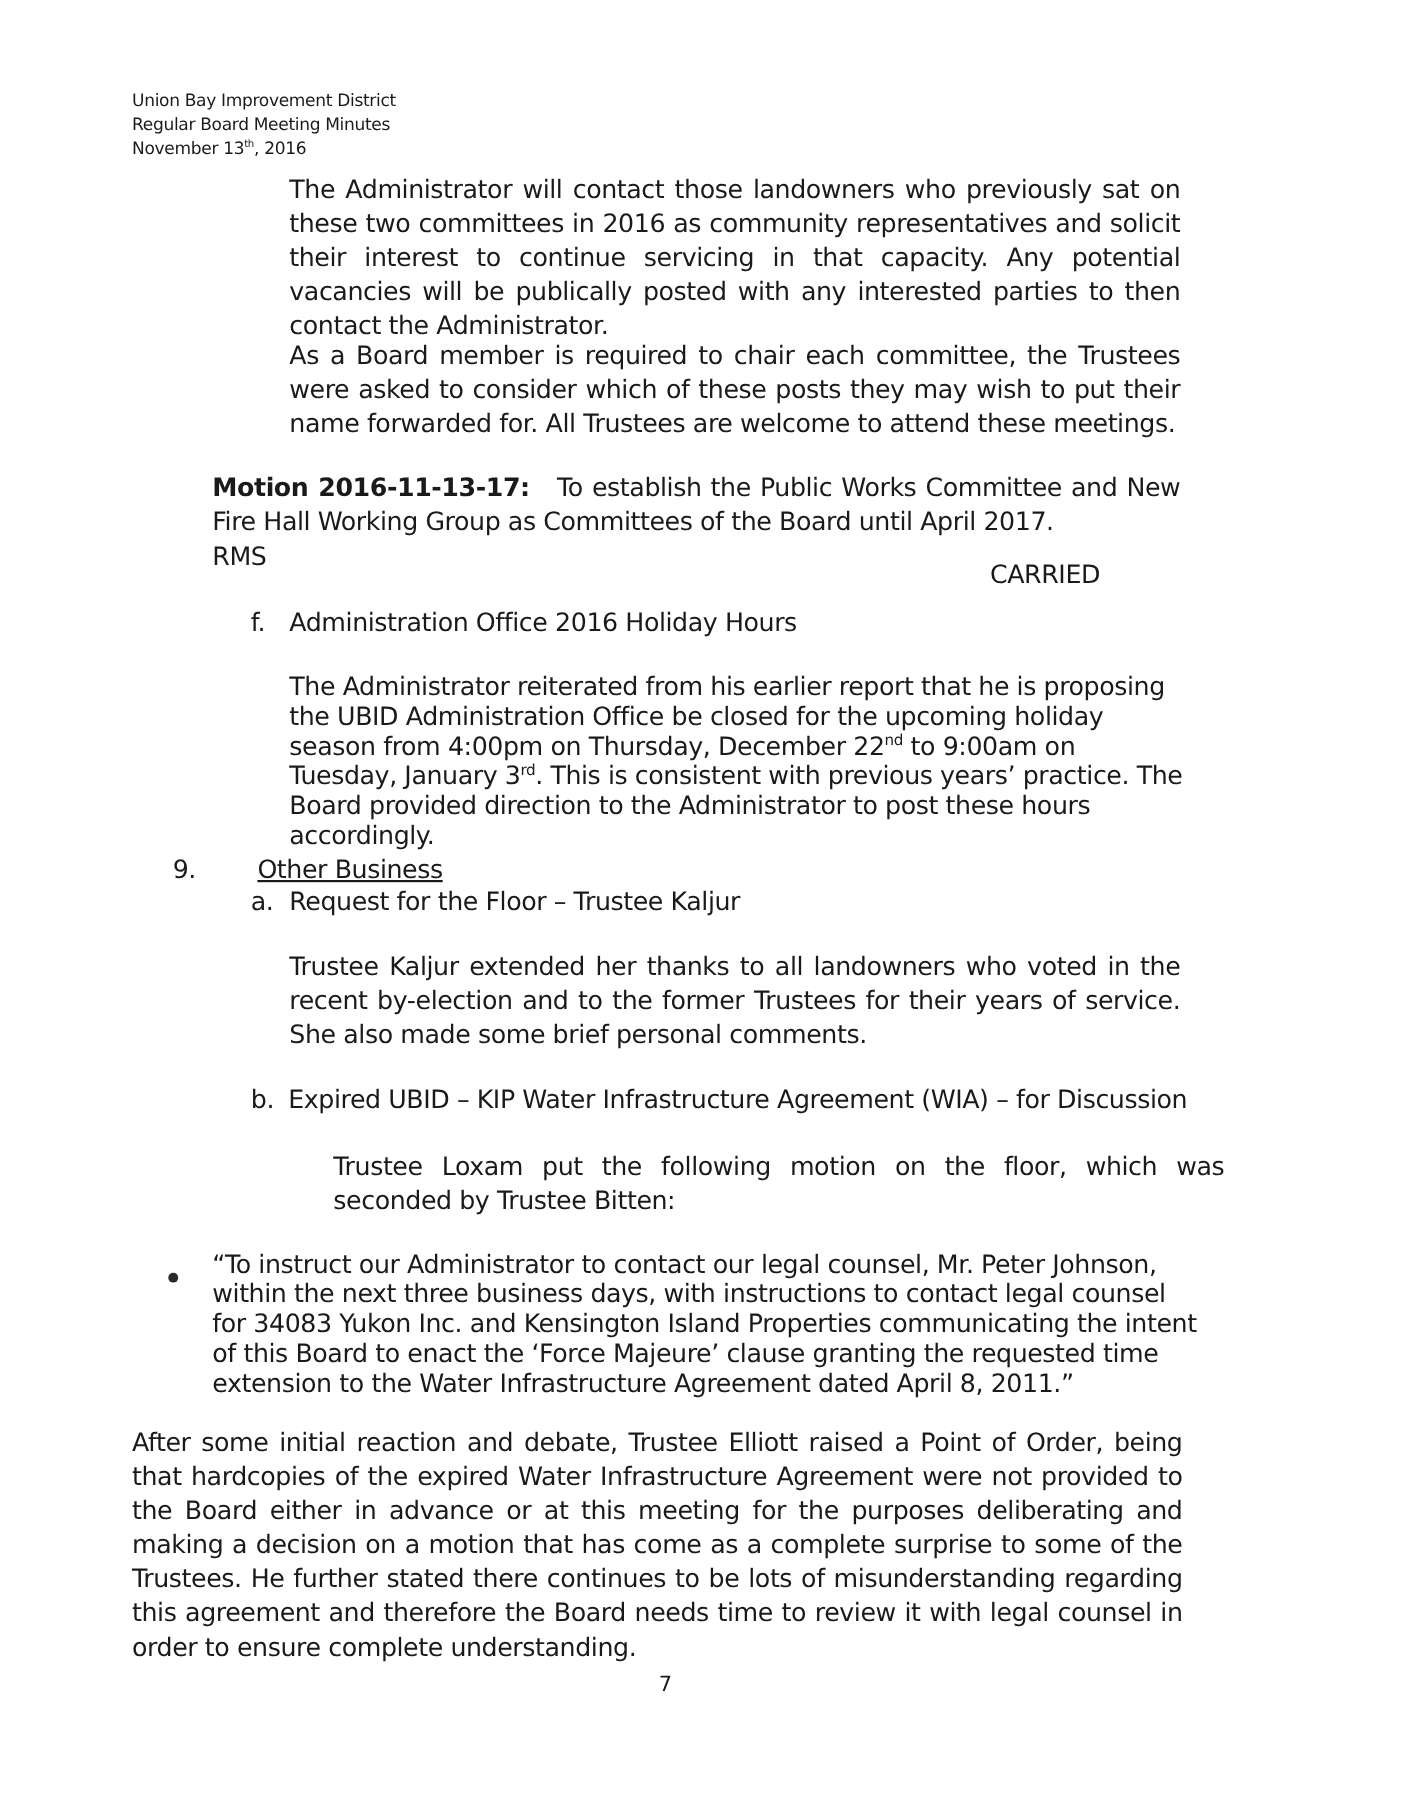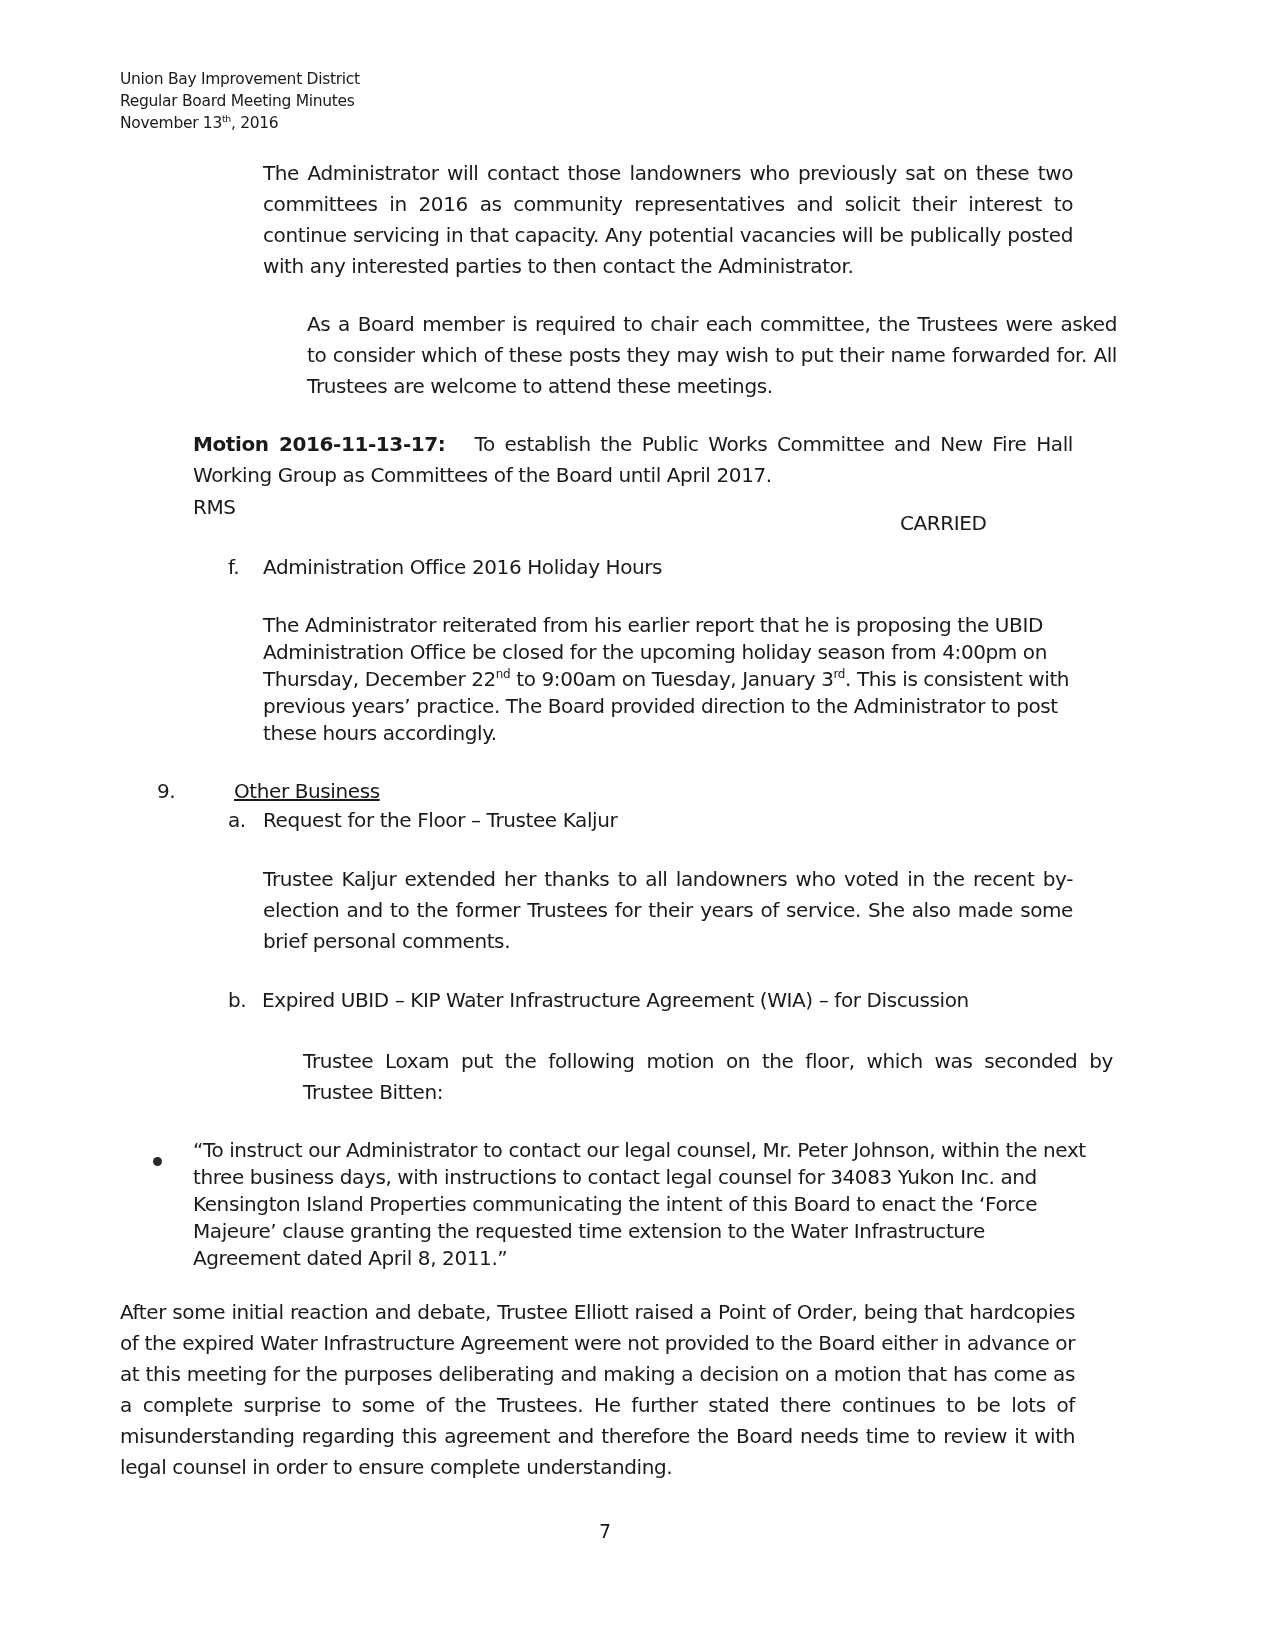--- a/index.html
+++ b/index.html
@@ -1,39 +1,39 @@
 <!DOCTYPE html>
 <html><head>
 <meta charset="utf-8">
 <style>
   html, body { margin: 0; padding: 0; background: #ffffff; }
   body { width: 1275px; height: 1650px; position: relative; overflow: hidden;
          font-family: "DejaVu Sans", sans-serif; color: #1a1a1a; }
-  .header { position: absolute; left: 120px; top: 68px; font-size: 15.5px; line-height: 22px; letter-spacing: -0.3px; }
-  .p { position: absolute; font-size: 20px; line-height: 31px; letter-spacing: -0.4px; text-align: justify; }
+  .header { position: absolute; left: 120px; top: 80px; font-size: 15.5px; line-height: 22px; letter-spacing: -0.3px; }
+  .p { position: absolute; font-size: 23px; line-height: 31px; letter-spacing: -0.4px; text-align: justify; }
   .p.tight { line-height: 27px; }
   .just { text-align: justify; text-align-last: left; }
   sup { font-size: 0.6em; vertical-align: super; line-height: 0; }
   b { font-weight: bold; }
   .u { text-decoration: underline; margin-left: 41px; }
   .bullet { position: absolute; left: 153px; top: 1157px; width: 9px; height: 9px; border-radius: 50%; background: #2a2a2a; }
   .pagenum { position: absolute; left: 0; width: 1210px; text-align: center; top: 1520px; font-size: 19px; }
 </style>
 </head>
 <body>
 
 <div class="header">
   <div>Union Bay Improvement District</div>
   <div>Regular Board Meeting Minutes</div>
   <div><span>November 13</span><sup>th</sup><span>, 2016</span></div>
 </div>
 
 <div class="p just" style="left:263px; top:158px; width:810px;">The Administrator will contact those landowners who previously sat on these two committees in 2016 as community representatives and solicit their interest to continue servicing in that capacity. Any potential vacancies will be publically posted with any interested parties to then contact the Administrator.</div>
 
-<div class="p just" style="left:263px; top:309px; width:810px;margin-left:44px;">As a Board member is required to chair each committee, the Trustees were asked to consider which of these posts they may wish to put their name forwarded for. All Trustees are welcome to attend these meetings.</div>
+<div class="p just" style="left:263px; top:309px; width:810px;">As a Board member is required to chair each committee, the Trustees were asked to consider which of these posts they may wish to put their name forwarded for. All Trustees are welcome to attend these meetings.</div>
 
 <div class="p just" style="left:193px; top:429px; width:880px;">
   <b>Motion 2016-11-13-17:</b>&nbsp;&nbsp; <span>To establish the Public Works Committee and New Fire Hall Working Group as Committees of the Board until April 2017.</span>
 </div>
 <div class="p" style="left:193px; top:492px;">RMS</div>
 <div class="p" style="left:900px; top:490px;margin-top:18px;">CARRIED</div>
 
 <div class="p" style="left:228px; top:552px;">f.</div>
 <div class="p" style="left:263px; top:552px;">Administration Office 2016 Holiday Hours</div>
 <div class="p tight" style="left:263px; top:612px; width:815px; text-align:left;"><span>The Administrator reiterated from his earlier report that he is proposing the UBID Administration Office be closed for the upcoming holiday season from 4:00pm on Thursday, December 22</span><sup>nd</sup><span> to 9:00am on Tuesday, January 3</span><sup>rd</sup><span>. This is consistent with previous years’ practice. The Board provided direction to the Administrator to post these hours accordingly.</span></div>

